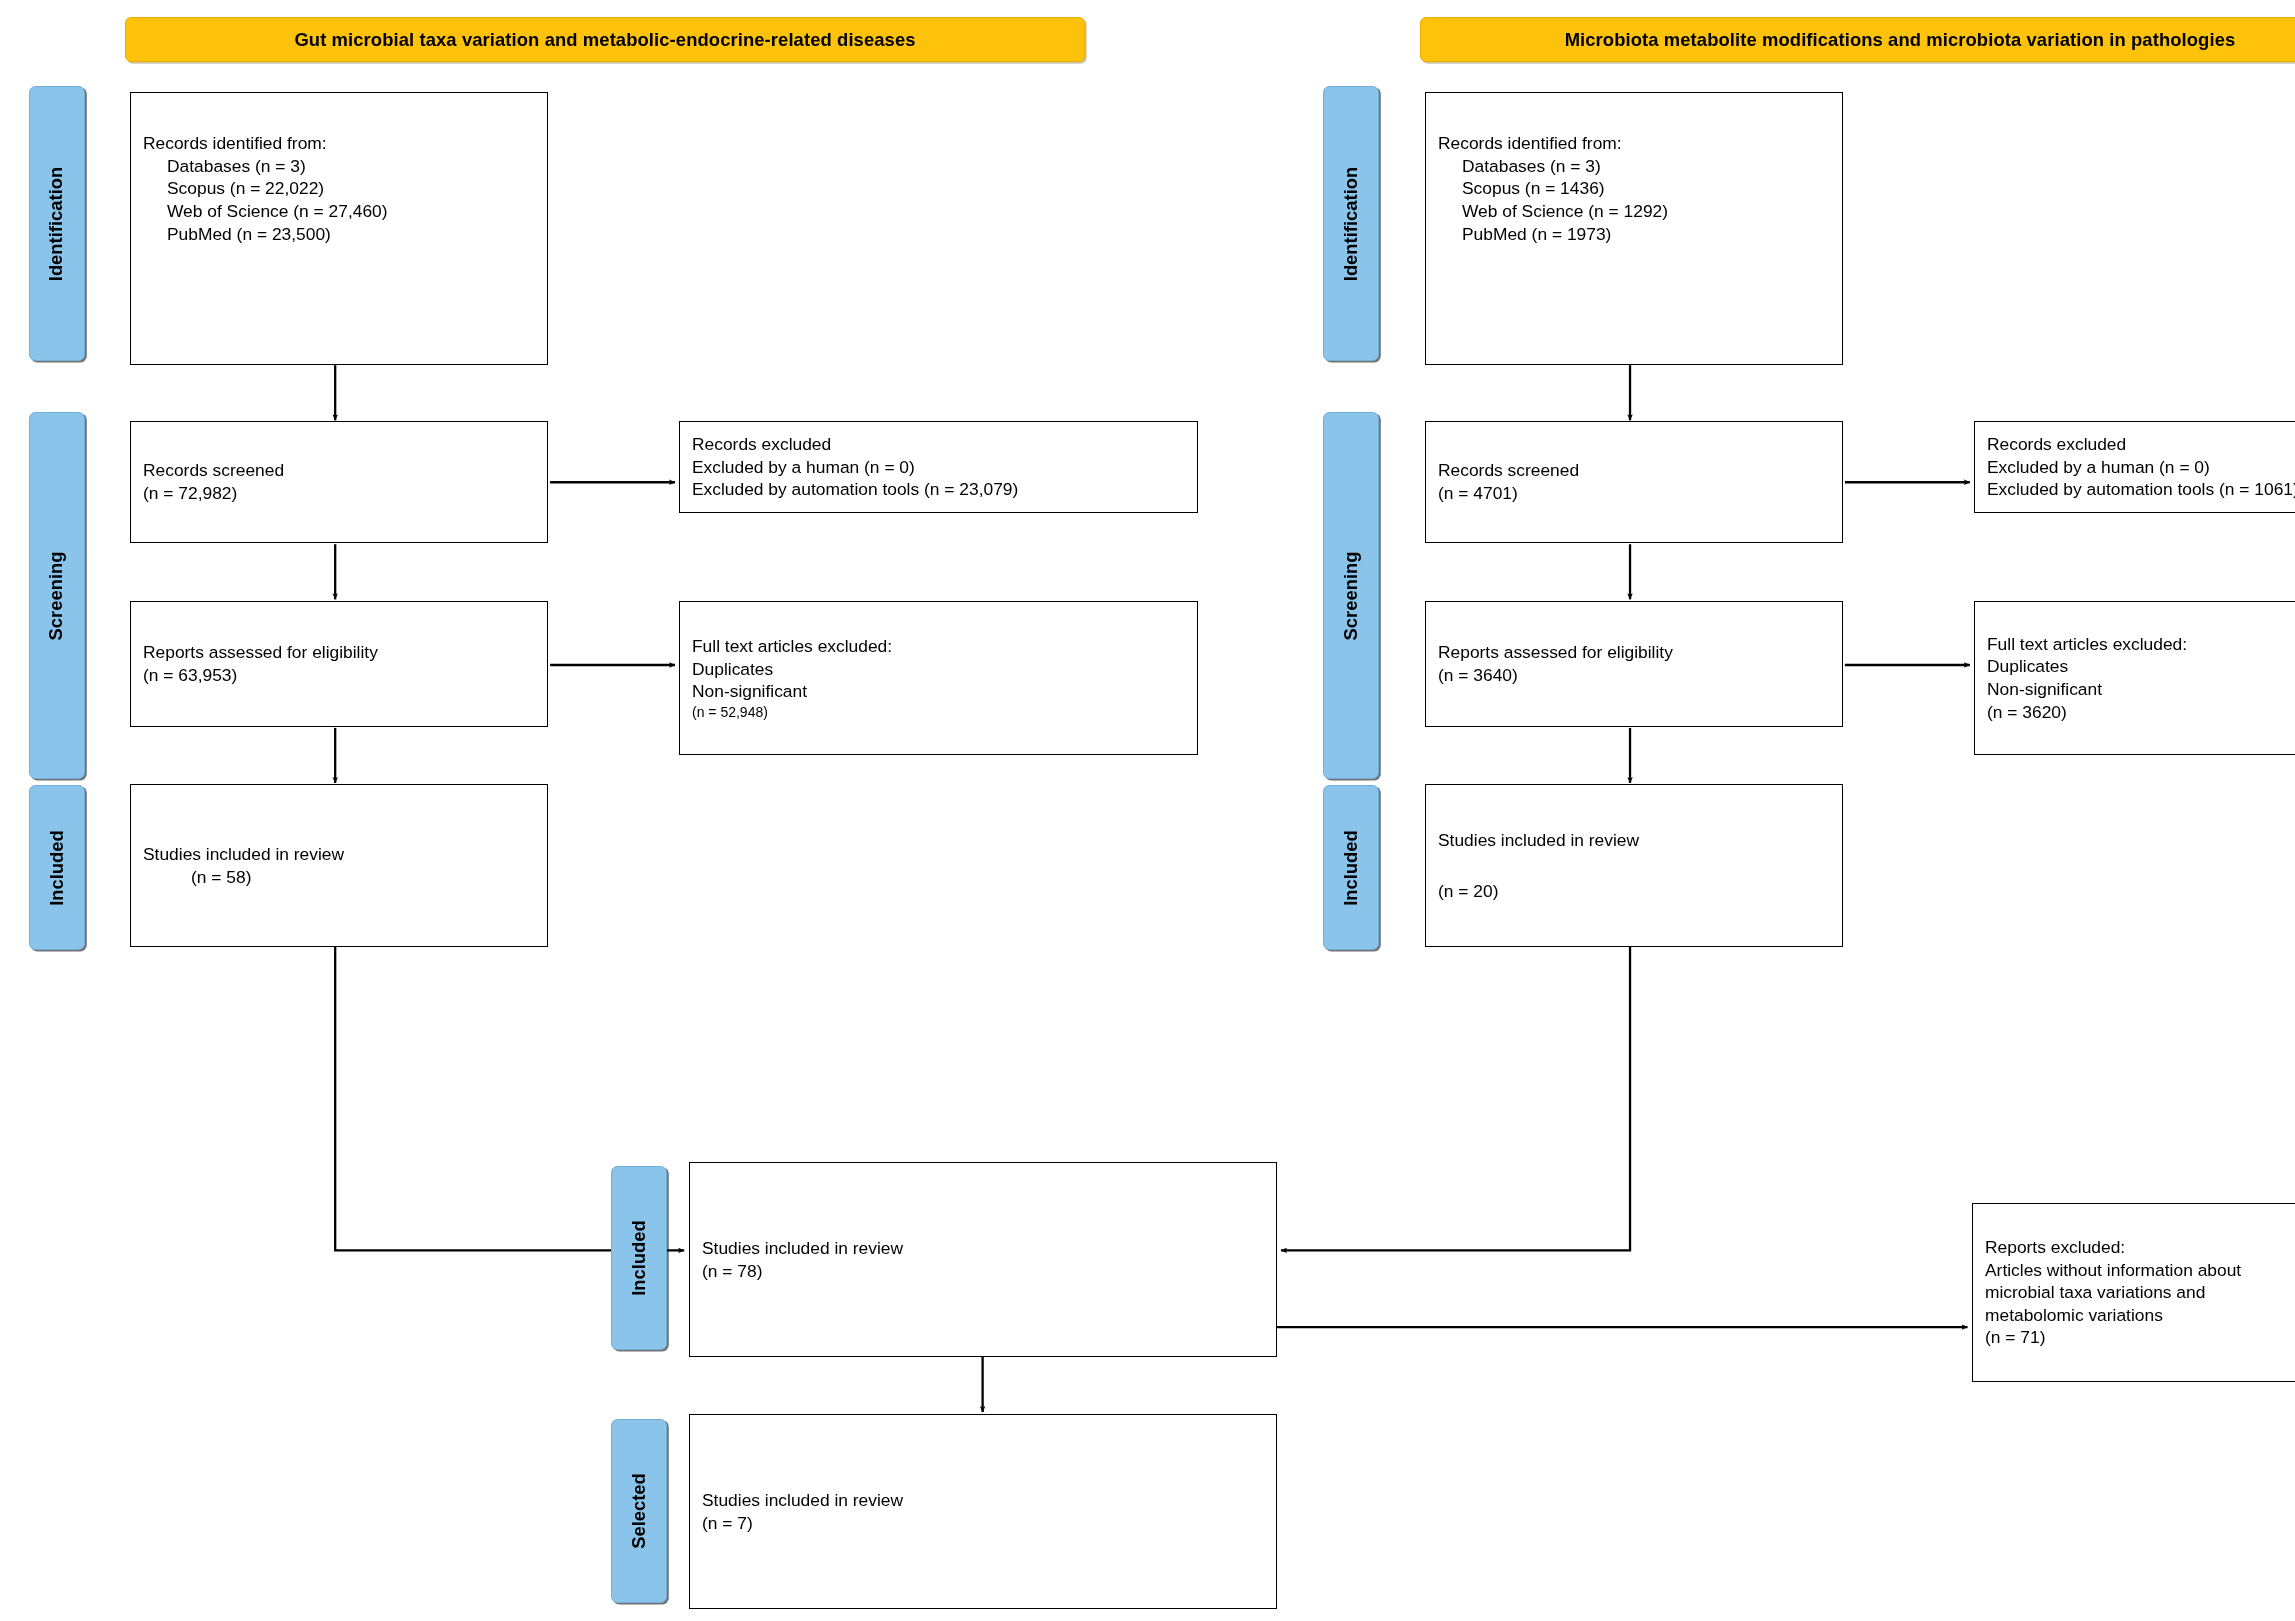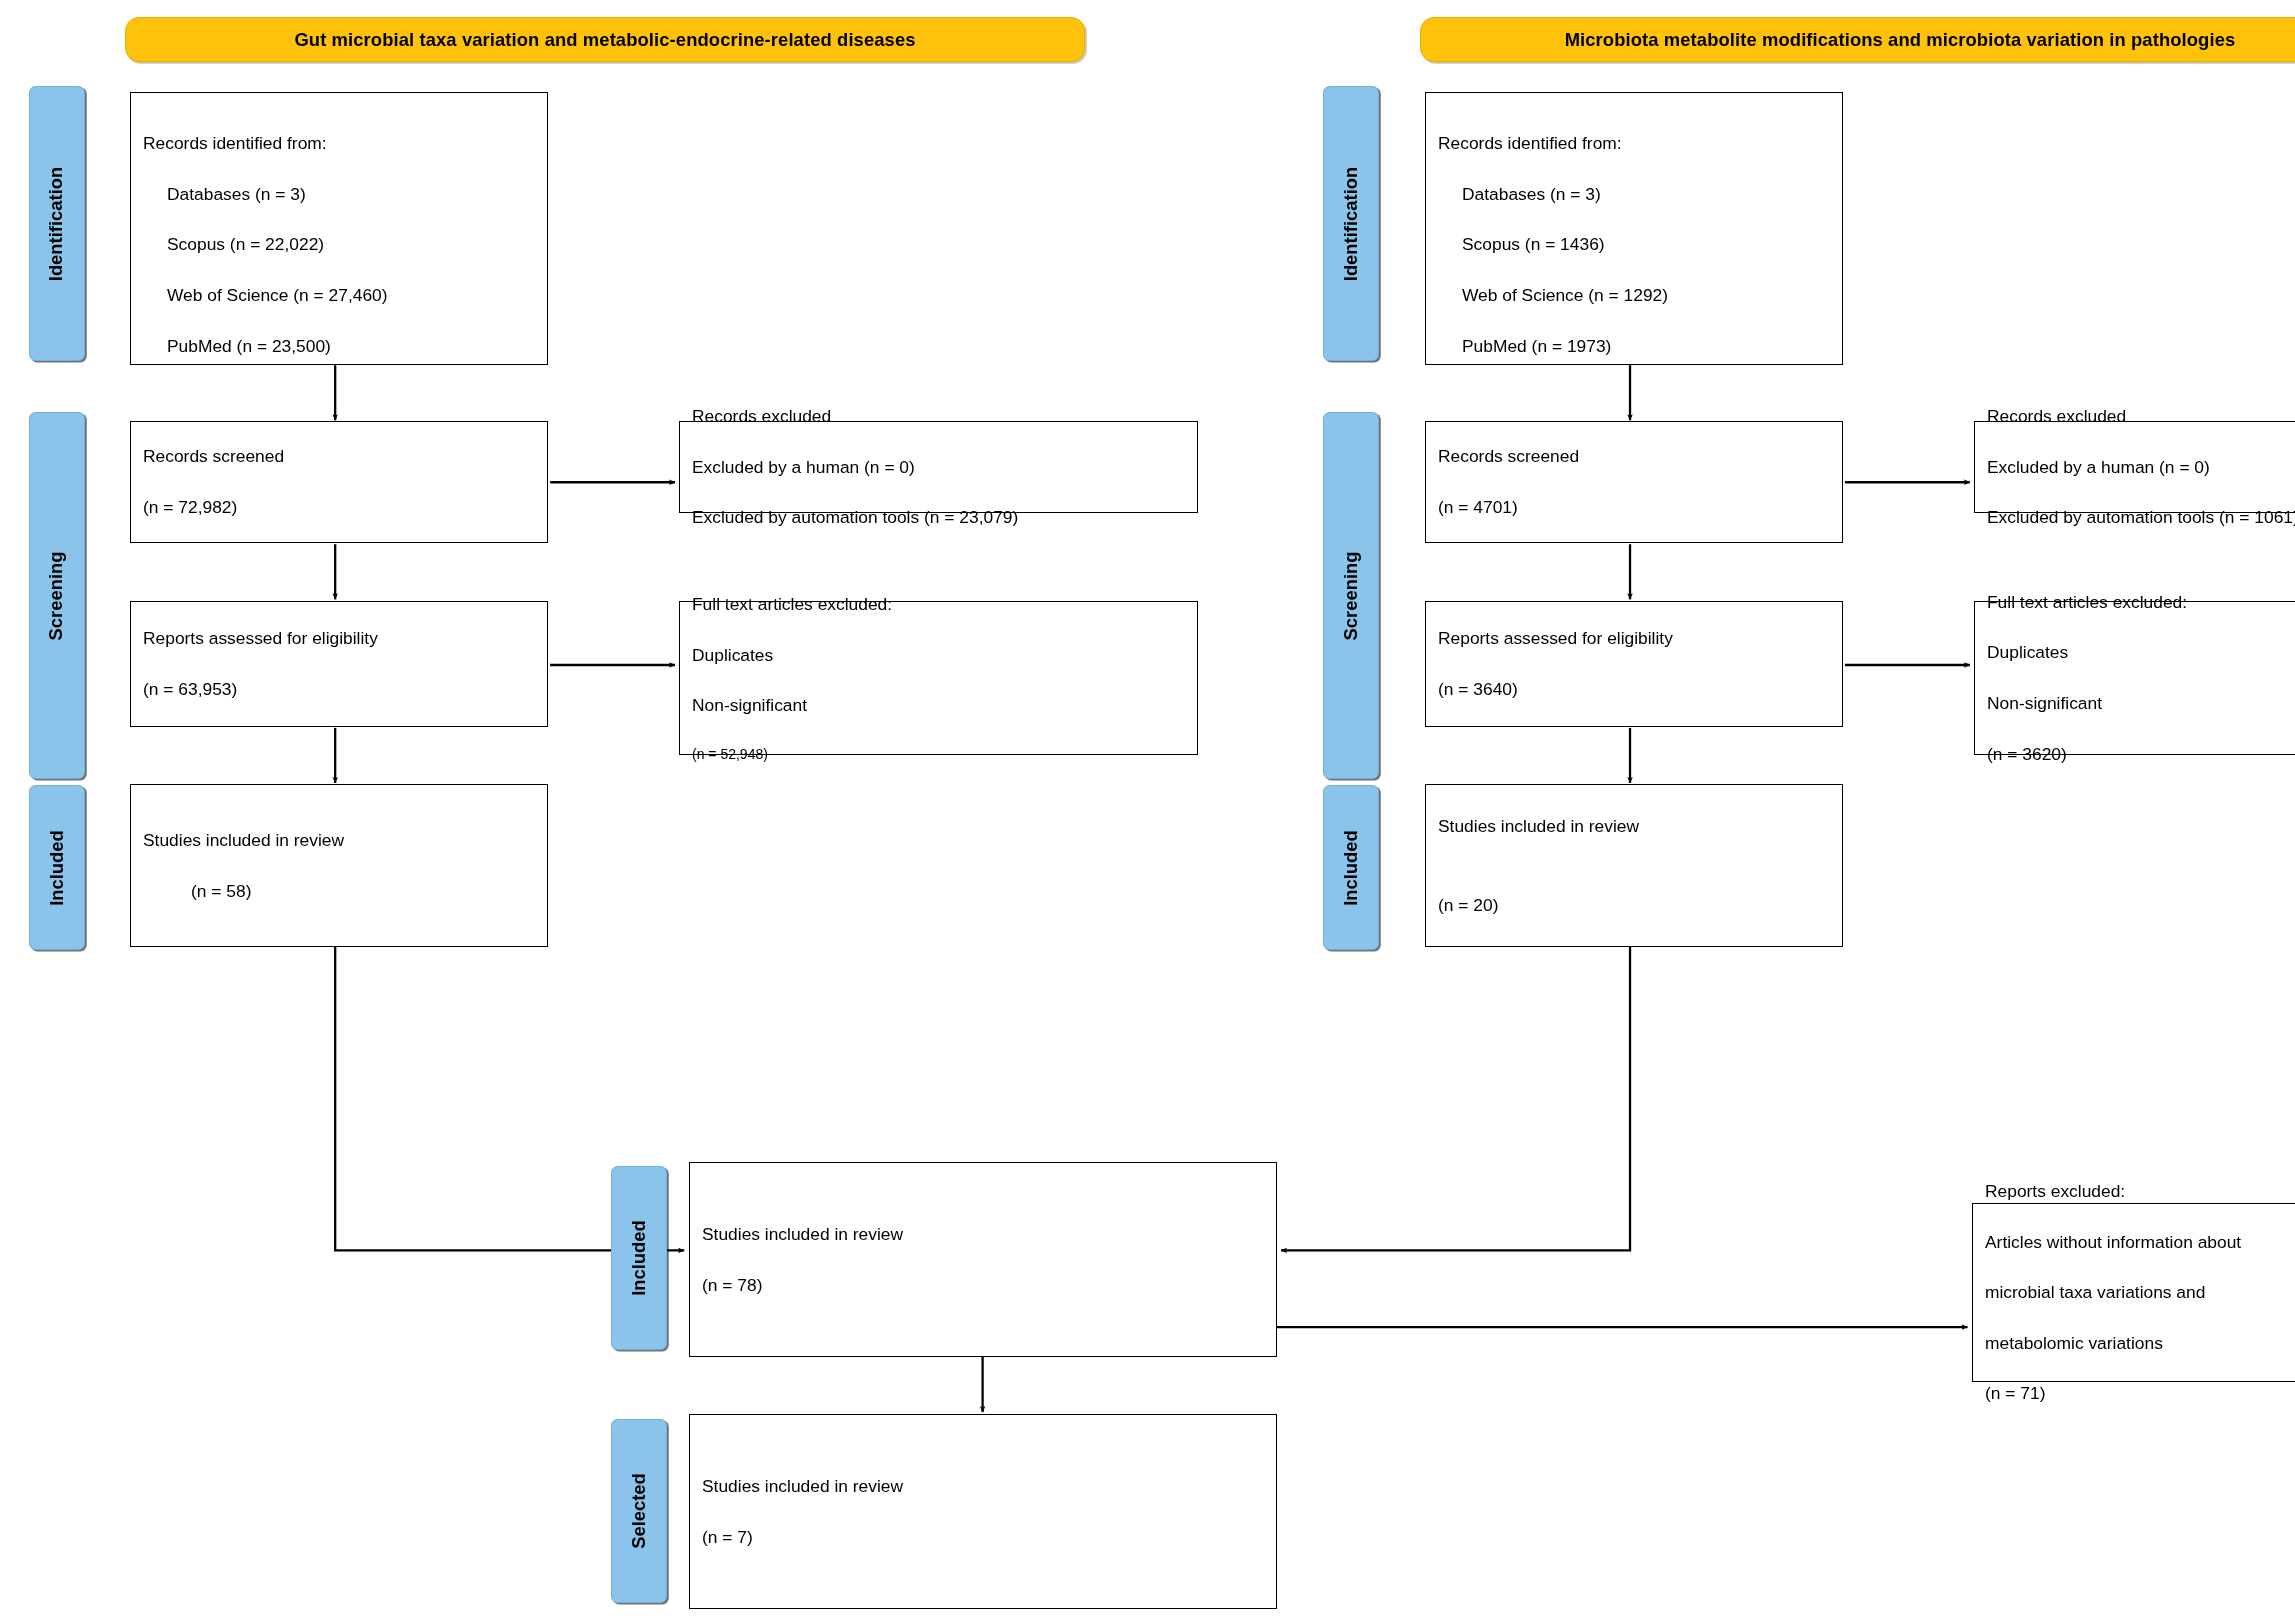--- a/index.html
+++ b/index.html
@@ -4,21 +4,21 @@
 <style>
   html,body{margin:0;padding:0;background:#ffffff;}
   body{font-family:"Liberation Sans", sans-serif;}
   #stage{position:relative;width:2485px;height:1622px;background:#fff;overflow:hidden;}
 
   
   .banner{
     position:absolute;
     background:#FFC20A;
     border:0.9px solid #E8B000;
-    border-radius:14px;
+    border-radius:6px;
     box-shadow:1.8px 1.8px 0 rgba(120,85,0,.35);
     display:flex;align-items:center;justify-content:center;
     font-weight:bold;
     color:#000;
     letter-spacing:0.1px;
     box-sizing:border-box;
   }
 
   
   .stage-label{
@@ -41,21 +41,20 @@
   
   .box{
     position:absolute;
     background:#ffffff;
     border:1.4px solid #000;
     box-sizing:border-box;
     padding:12px 12px;
     display:flex;
     flex-direction:column;
     justify-content:center;
-    gap:28px;
   }
   .box .line{
     color:#000;
     line-height:1.30;
     white-space:pre;
   }
   .box.vtop{justify-content:flex-start;}
   .indent{padding-left:24px;}
 
   

